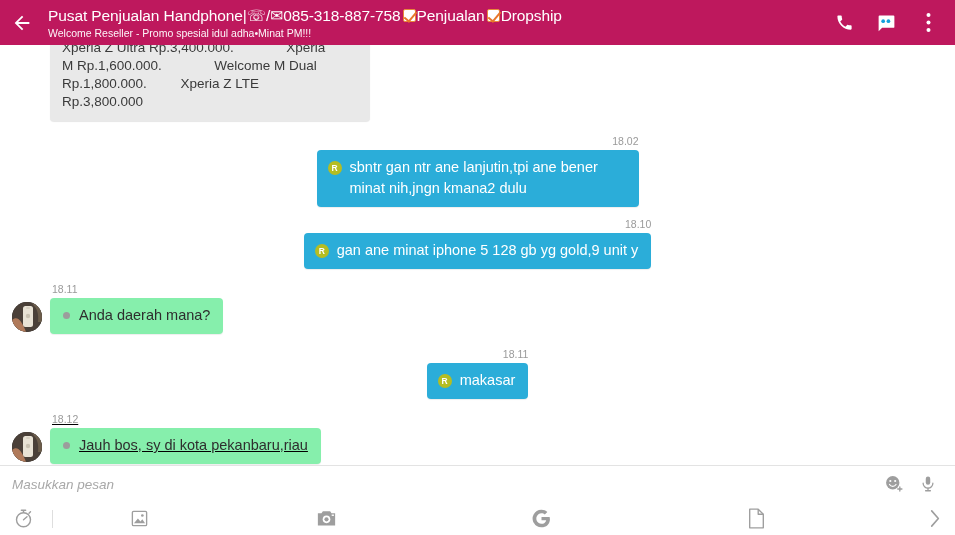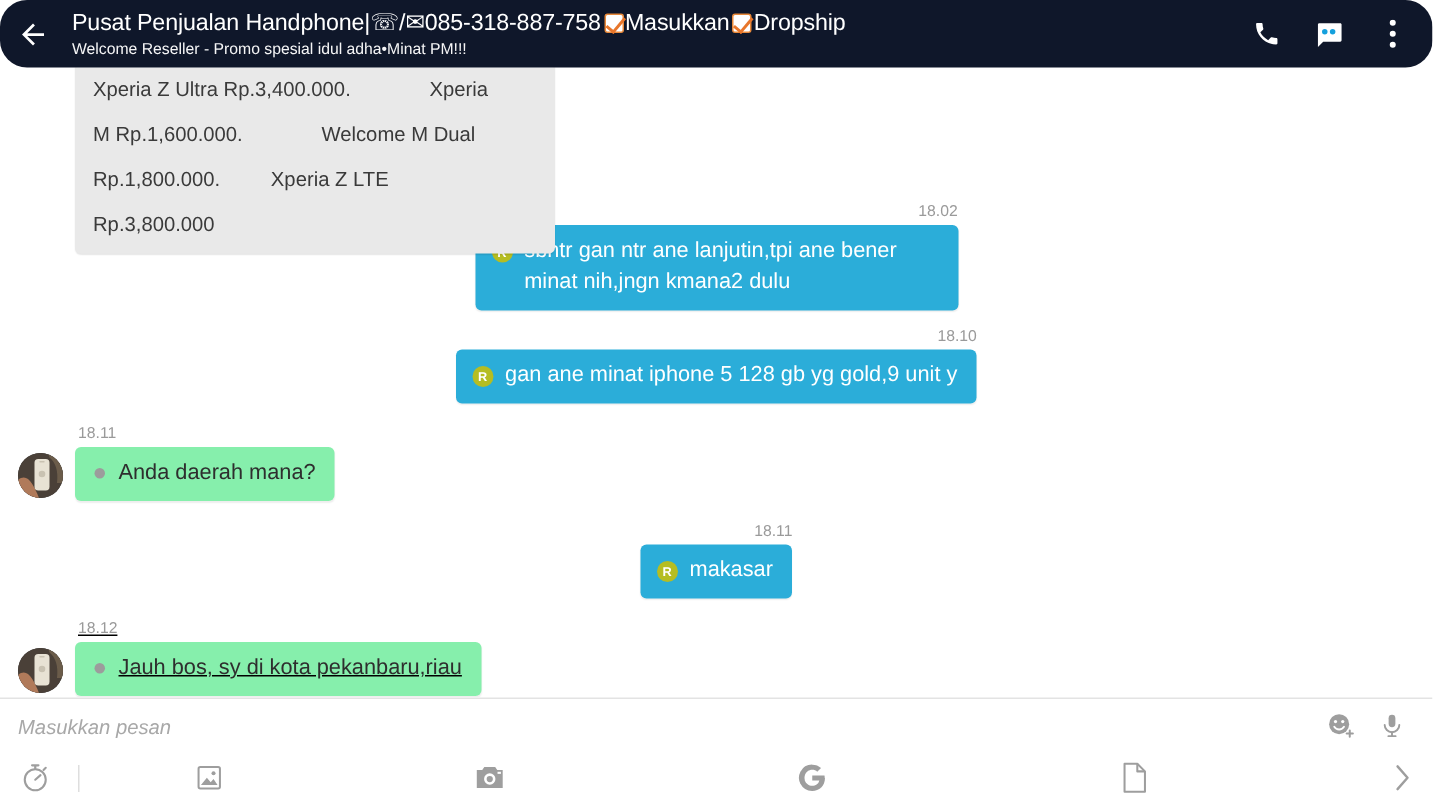--- a/index.html
+++ b/index.html
@@ -9,24 +9,23 @@
     background: #ffffff;
     overflow: hidden;
   }
 
   .app { position: relative; width: 955px; height: 535px; background: #ffffff; }
 
   
   .header {
     position: absolute; top: 0; left: 0;
     width: 955px; height: 45px;
-    background: #0f172a;
+    background: #be185d;
     display: flex; align-items: center;
     z-index: 20;
-    border-radius: 18px;
   }
   .back-btn {
     width: 44px; height: 45px;
     display: flex; align-items: center; justify-content: center;
     flex: 0 0 44px;
   }
   .back-btn svg { display: block; }
   .header-texts {
     flex: 1 1 auto; min-width: 0;
     padding-left: 4px; padding-right: 8px;
@@ -94,21 +93,21 @@
     left: 50px; top: -12px;
     width: 320px;
     background: #e9e9e9;
     border-radius: 4px;
     padding: 6px 12px 10px 12px;
     color: #3a3a3a;
     font-size: 13.5px;
     line-height: 18px;
     box-shadow: 0 1px 1px rgba(0,0,0,0.10);
   }
-  .top-partial .ln { white-space: pre; margin-top: 12px; }
+  .top-partial .ln { white-space: pre; }
 
   .avatar {
     width: 30px; height: 30px;
     border-radius: 50%;
     flex: 0 0 30px;
     margin-right: 8px;
     overflow: hidden;
     background: #2b2b2b;
     position: relative;
     align-self: flex-end;
@@ -201,21 +200,21 @@
   <div class="header">
     <div class="back-btn">
       <svg width="22" height="22" viewBox="0 0 24 24">
         <path d="M20 11H7.8l5.6-5.6L12 4l-8 8 8 8 1.4-1.4L7.8 13H20z" fill="#ffffff"></path>
       </svg>
     </div>
     <div class="header-texts">
       <div class="header-title">
         <span class="ttxt">Pusat Penjualan Handphone|☏/✉085-318-887-758</span>
         <span class="chk"></span>
-        <span class="ttxt">Masukkan</span>
+        <span class="ttxt">Penjualan</span>
         <span class="chk"></span>
         <span class="ttxt">Dropship</span>
       </div>
       <div class="header-sub">Welcome Reseller - Promo spesial idul adha•Minat PM!!!</div>
     </div>
     <div class="header-actions">
       <div class="hicon">
         <svg width="19" height="19" viewBox="0 0 24 24">
           <path d="M6.6 10.8c1.4 2.8 3.8 5.1 6.6 6.6l2.2-2.2c.3-.3.7-.4 1-.2 1.2.4 2.4.6 3.6.6.6 0 1 .4 1 1V20c0 .6-.4 1-1 1C10.6 21 3 13.4 3 4c0-.6.4-1 1-1h3.5c.6 0 1 .4 1 1 0 1.3.2 2.5.6 3.6.1.3 0 .7-.2 1l-2.3 2.2z" fill="#ffffff"></path>
         </svg>

